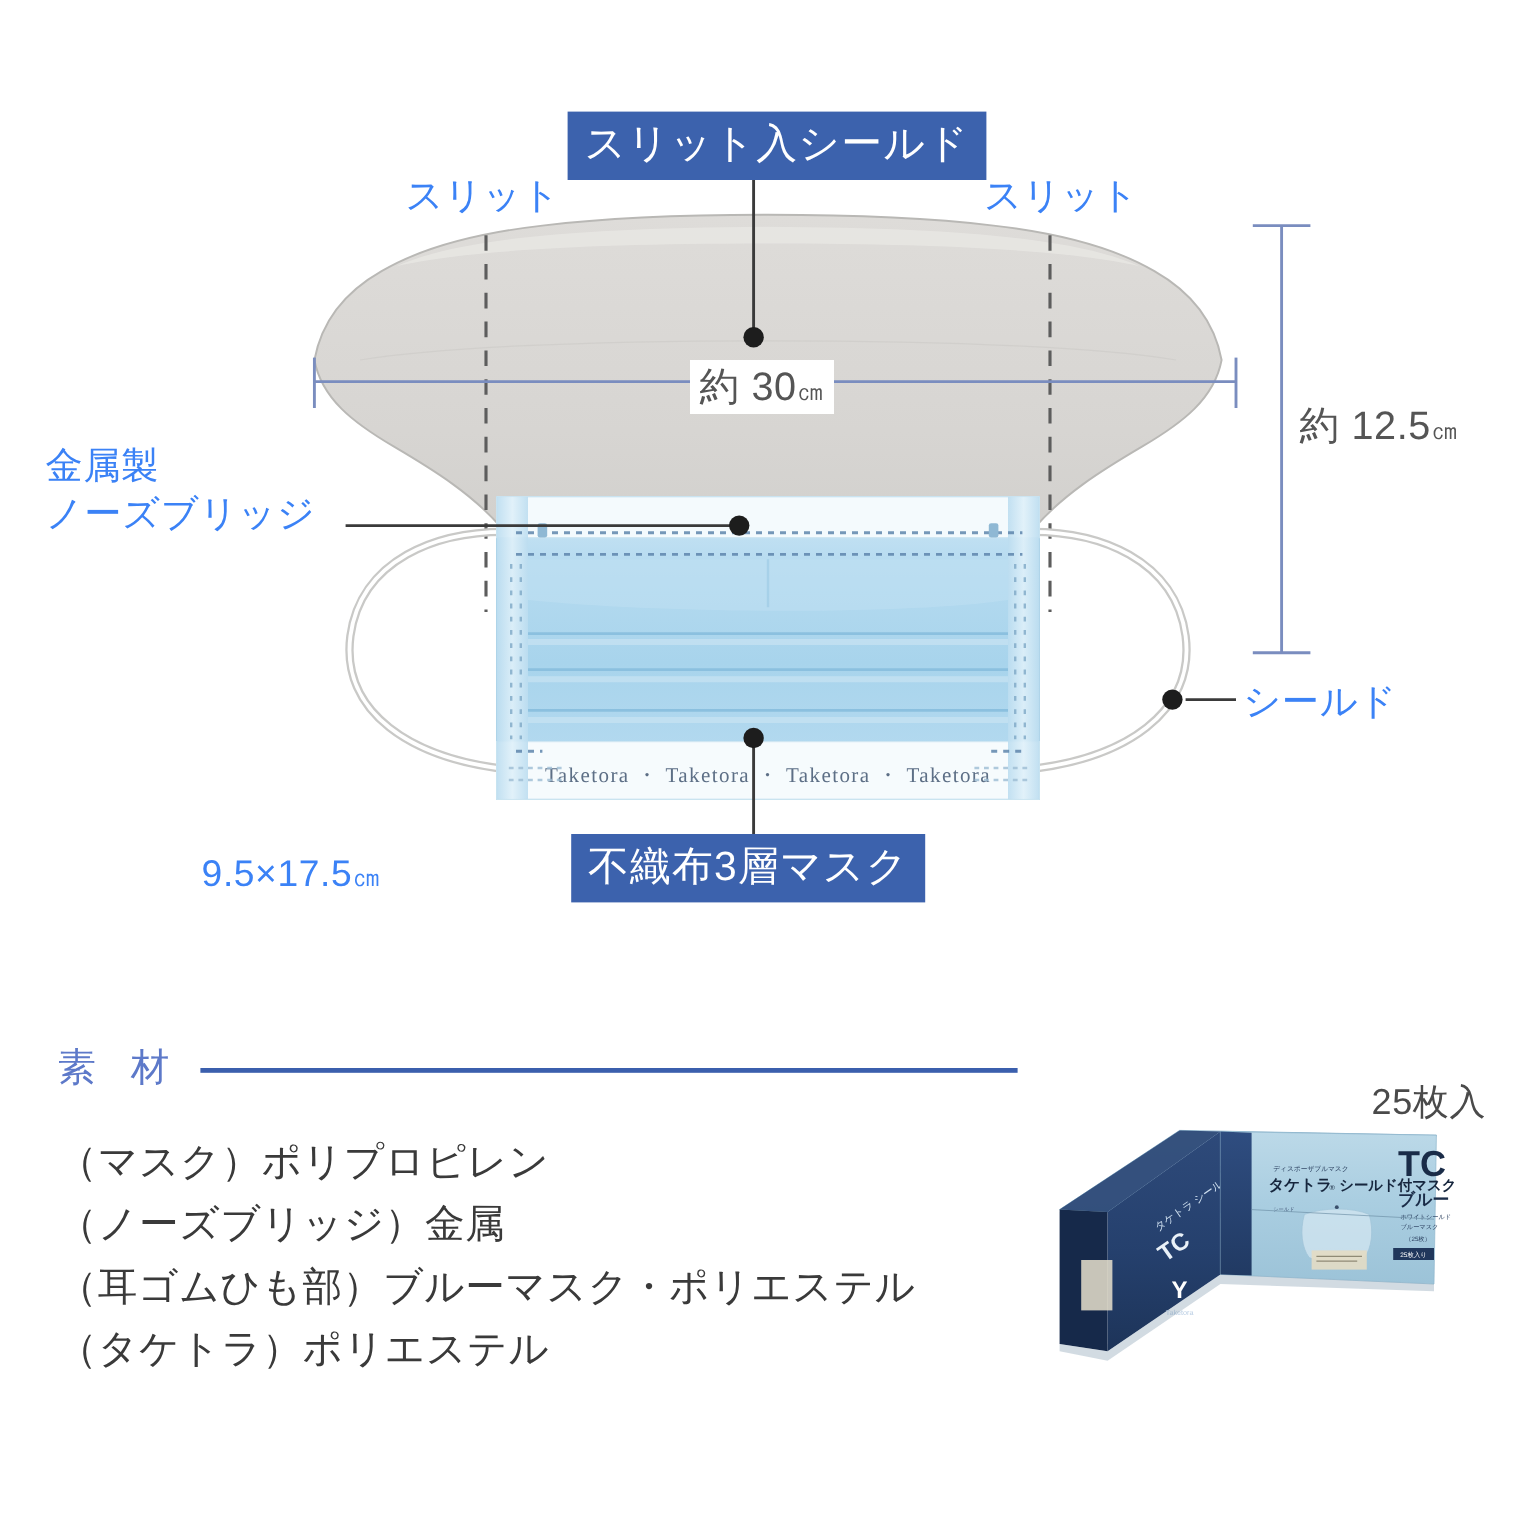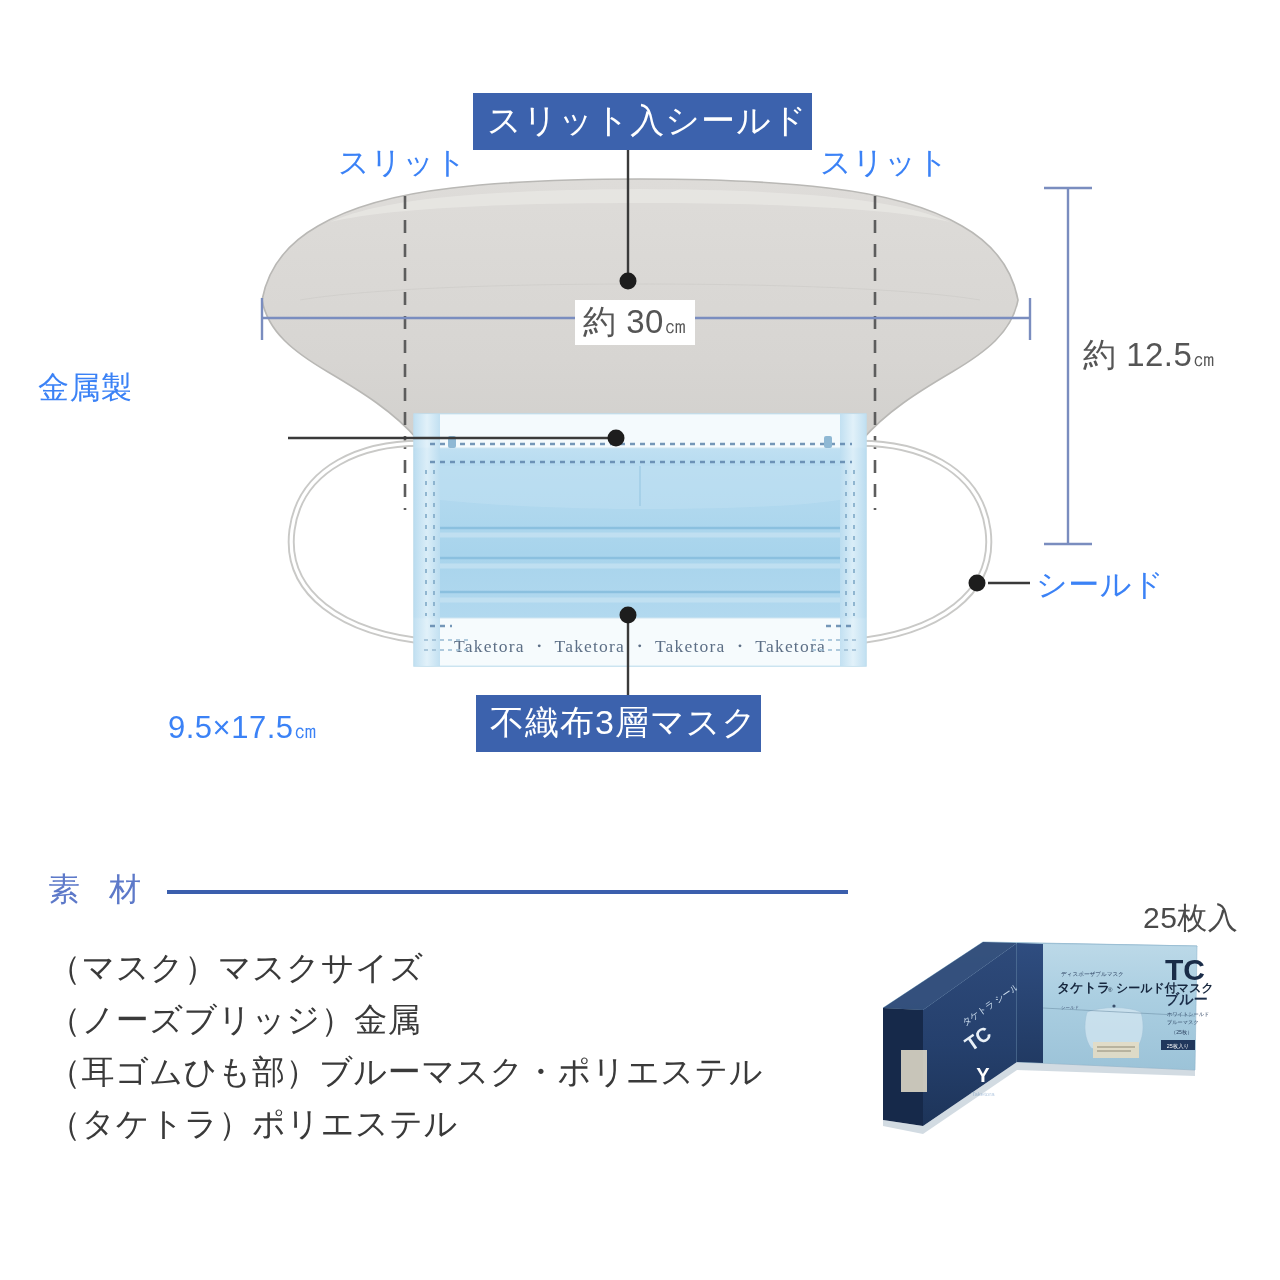--- a/index.html
+++ b/index.html
@@ -25,21 +25,21 @@
   #diagram-svg { position: absolute; left: 0; top: 0; }
 
   
   .badge {
     position: absolute;
     background: #3c62ad;
     color: #ffffff;
     font-size: 34px;
     letter-spacing: 1px;
     line-height: 1;
-    padding: 10px 4px 13px 14px;
+    padding: 10px 14px 13px 14px;
     white-space: nowrap;
     font-weight: 400;
   }
   #badge-shield { left: 473px; top: 93px; }
   #badge-mask   { left: 476px; top: 695px; }
 
   
   .plabel {
     position: absolute;
     color: #3b82f6;
@@ -263,20 +263,21 @@
   </svg>
 
   <div class="badge" id="badge-shield">スリット入シールド</div>
   <div class="badge" id="badge-mask">不織布3層マスク</div>
 
   <div class="plabel" id="lbl-slit-left">スリット</div>
   <div class="plabel" id="lbl-slit-right">スリット</div>
 
   <div class="plabel" id="lbl-nosebridge">
     <span>金属製</span><br>
+    <span>ノーズブリッジ</span>
   </div>
 
   <div class="plabel" id="lbl-earloop">シールド</div>
 
   <div class="plabel" id="lbl-masksize">
     <br>
     <span>9.5×17.5</span><span class="unit" style="font-size:24px">㎝</span>
   </div>
 
   <div class="dim-label" id="lbl-dim-w">
@@ -286,21 +287,21 @@
     <span>約 12.5</span><span class="unit">㎝</span>
   </div>
 </div>
 
 <div id="materials">
   <div id="materials-head">
     <div id="materials-title">素 材</div>
     <div id="materials-rule"></div>
   </div>
   <div id="materials-list">
-    <div class="mat-line">（マスク）マスクサイズ</div>
+    <div class="mat-line">（マスク）ポリプロピレン</div>
     <div class="mat-line">（ノーズブリッジ）金属</div>
     <div class="mat-line">（耳ゴムひも部）ブルーマスク・ポリエステル</div>
     <div class="mat-line">（タケトラ）ポリエステル</div>
   </div>
 </div>
 
 <div id="package-count">25枚入</div>
 
 <div id="package">
   <svg width="400" height="250" viewBox="0 0 400 250">

